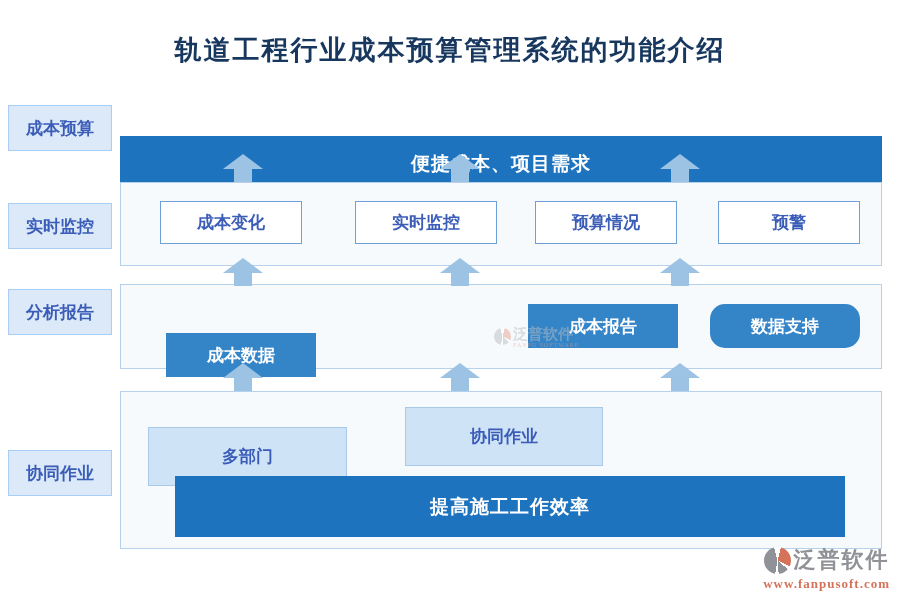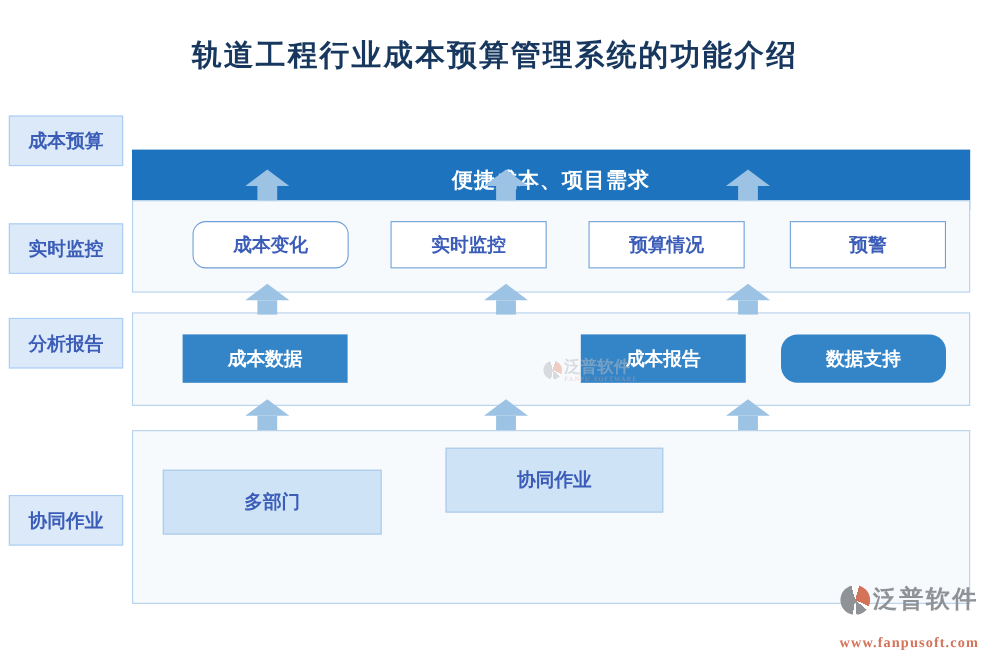--- a/index.html
+++ b/index.html
@@ -40,26 +40,26 @@
 
   .row-container{position:absolute;left:120px;width:762px;
                  background:var(--container-fill);border:1px solid var(--container-border);}
   .row2{top:182px;height:84px;}
   .row3{top:284px;height:85px;}
   .row4{top:391px;height:158px;}
 
   .white-box{position:absolute;top:201px;height:43px;width:142px;background:#ffffff;
              border:1px solid var(--box-border);display:flex;align-items:center;justify-content:center;
              font-size:17px;font-weight:bold;color:var(--text-blue);z-index:2;}
-  .wb1{left:175px;border-radius:12px;} .wb2{left:355px;} .wb3{left:535px;} .wb4{left:718px;}
+  .wb1{left:160px;} .wb2{left:355px;} .wb3{left:535px;} .wb4{left:718px;}
 
   .solid-box{position:absolute;top:304px;height:44px;width:150px;background:var(--solid-box);
              display:flex;align-items:center;justify-content:center;
              font-size:17px;font-weight:bold;color:#ffffff;z-index:2;}
-  .sb1{left:166px;} .sb2{left:347px;} .sb3{left:528px;} .sb4{left:710px;border-radius:15px;}
+  .sb1{left:166px;margin-top:29px;} .sb2{left:347px;} .sb3{left:528px;} .sb4{left:710px;border-radius:15px;}
 
   .light-box{position:absolute;top:407px;height:59px;background:var(--light-fill);
              border:1px solid #a9c9e9;display:flex;align-items:center;justify-content:center;
              font-size:17px;font-weight:bold;color:var(--text-blue);z-index:2;}
   .lb1{left:148px;width:199px;margin-top:20px;} .lb2{left:405px;width:198px;} .lb3{left:670px;width:188px;}
 
   .banner-bottom{position:absolute;left:175px;top:476px;width:670px;height:61px;
                  background:var(--primary);color:#ffffff;display:flex;align-items:center;
                  justify-content:center;font-size:19px;font-weight:bold;letter-spacing:1px;z-index:2;}
 
@@ -77,21 +77,21 @@
                 #b9bdc0 130deg 175deg,#ffffff 175deg 190deg,#b9bdc0 190deg 345deg,#ffffff 345deg 360deg);}
   .watermark .wm-text{font-size:15px;font-weight:bold;color:#b9bdc0;line-height:16px;}
   .watermark .wm-sub{font-size:6px;color:#e5a18d;letter-spacing:1px;line-height:7px;}
 
   .footer-logo{position:absolute;right:10px;bottom:8px;z-index:5;text-align:center;}
   .footer-logo .logo-row{display:flex;align-items:center;justify-content:center;gap:3px;}
   .logo-icon{width:27px;height:27px;border-radius:50%;
      background:conic-gradient(from 0deg,#ffffff 0 15deg,var(--logo-orange) 15deg 115deg,#ffffff 115deg 130deg,
                 var(--logo-gray) 130deg 175deg,#ffffff 175deg 190deg,var(--logo-gray) 190deg 345deg,#ffffff 345deg 360deg);}
   .logo-name{font-size:22px;font-weight:bold;color:var(--logo-gray);letter-spacing:2px;}
-  .logo-url{font-size:13px;font-weight:bold;color:var(--logo-orange);letter-spacing:1px;margin-top:16px;}
+  .logo-url{font-size:13px;font-weight:bold;color:var(--logo-orange);letter-spacing:1px;margin-top:1px;}
 </style>
 </head>
 <body>
 
 <div class="stage">
 
   <div class="title">轨道工程行业成本预算管理系统的功能介绍</div>
 
   <div class="side-label l1">成本预算</div>
   <div class="side-label l2">实时监控</div>
@@ -154,20 +154,21 @@
       <div class="arrow-stem"></div>
     </div>
   <div class="arrow g3 c3">
       <div class="arrow-head"></div>
       <div class="arrow-stem"></div>
     </div>
 
   <div class="row-container row4"></div>
   <div class="light-box lb1">多部门</div>
   <div class="light-box lb2">协同作业</div>
+  <div class="banner-bottom">提高施工工作效率</div>
 
   <div class="footer-logo">
     <div class="logo-row">
       <span class="logo-icon"></span>
       <span class="logo-name">泛普软件</span>
     </div>
     <div class="logo-url">www.fanpusoft.com</div>
   </div>
 
 </div>

